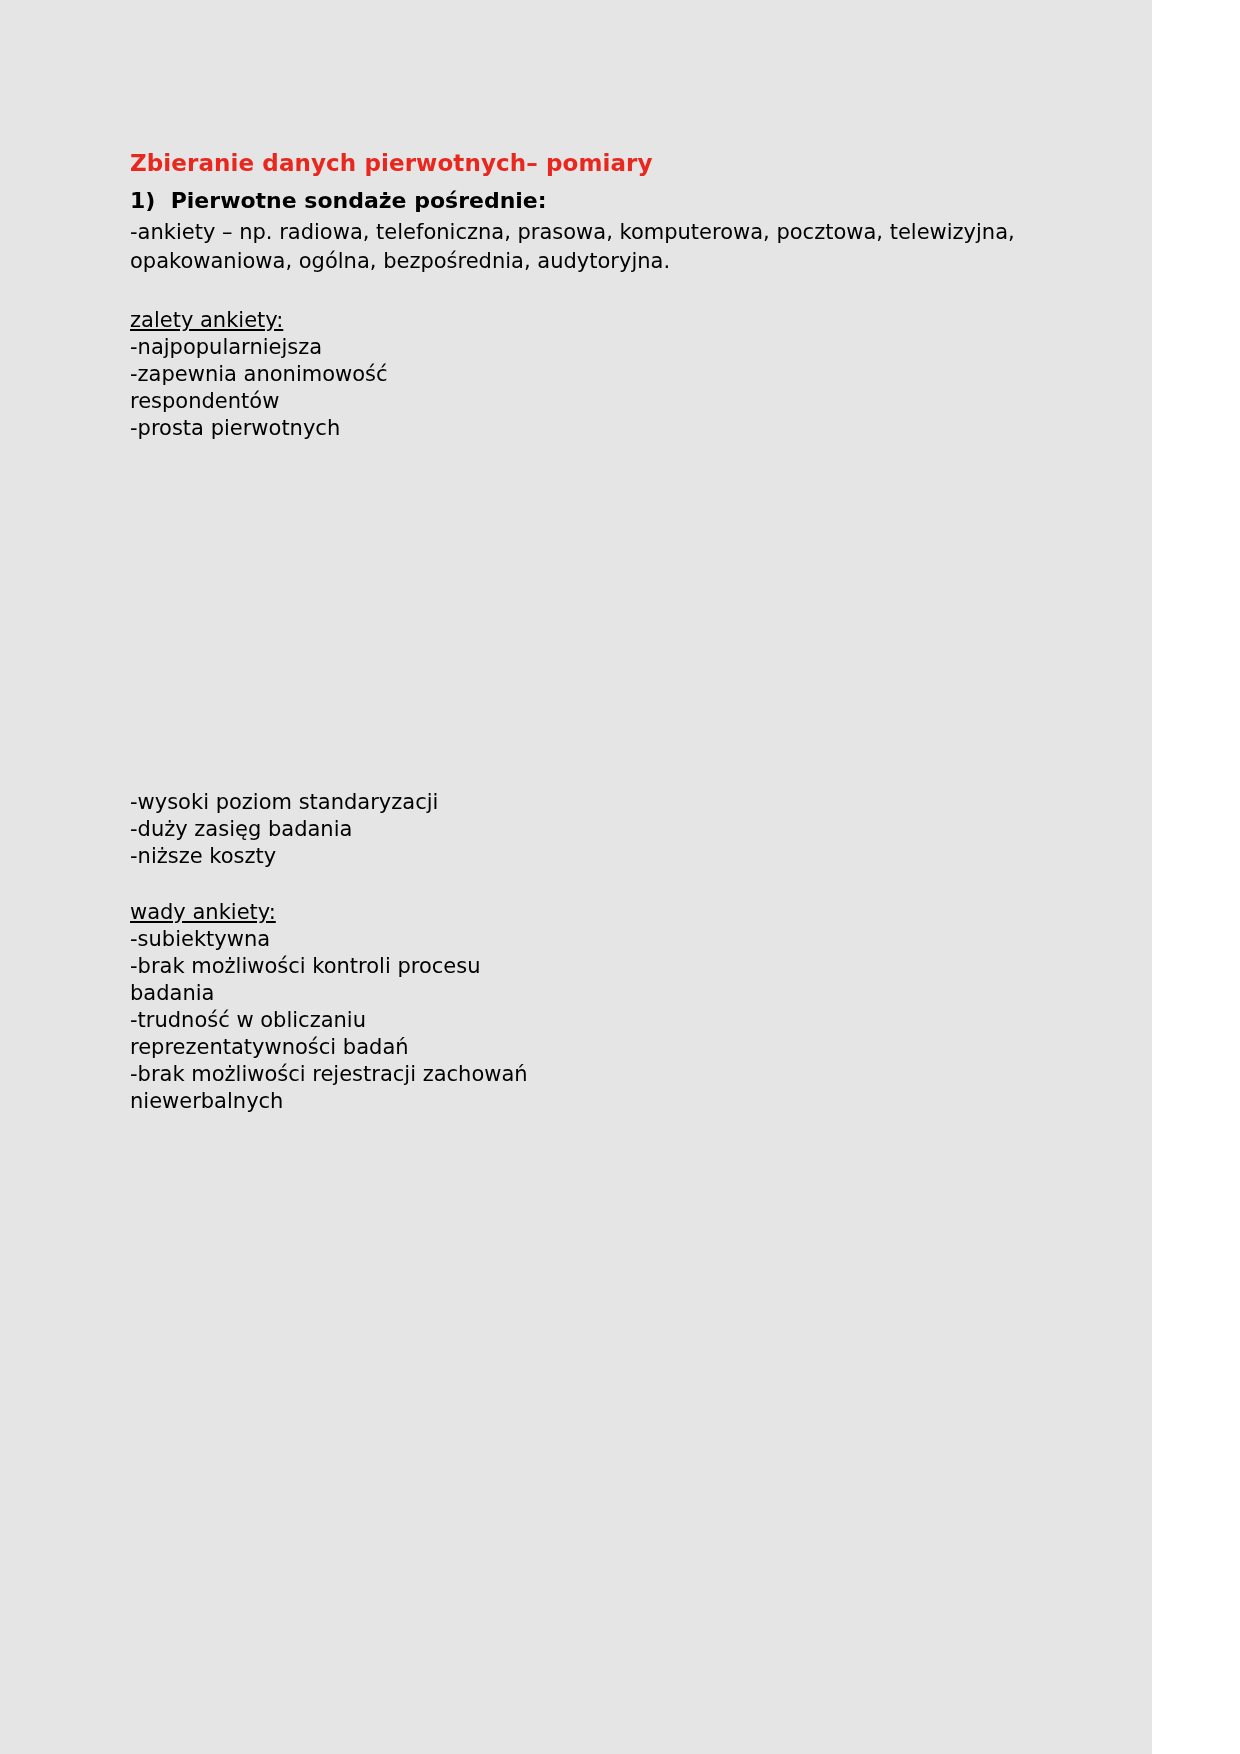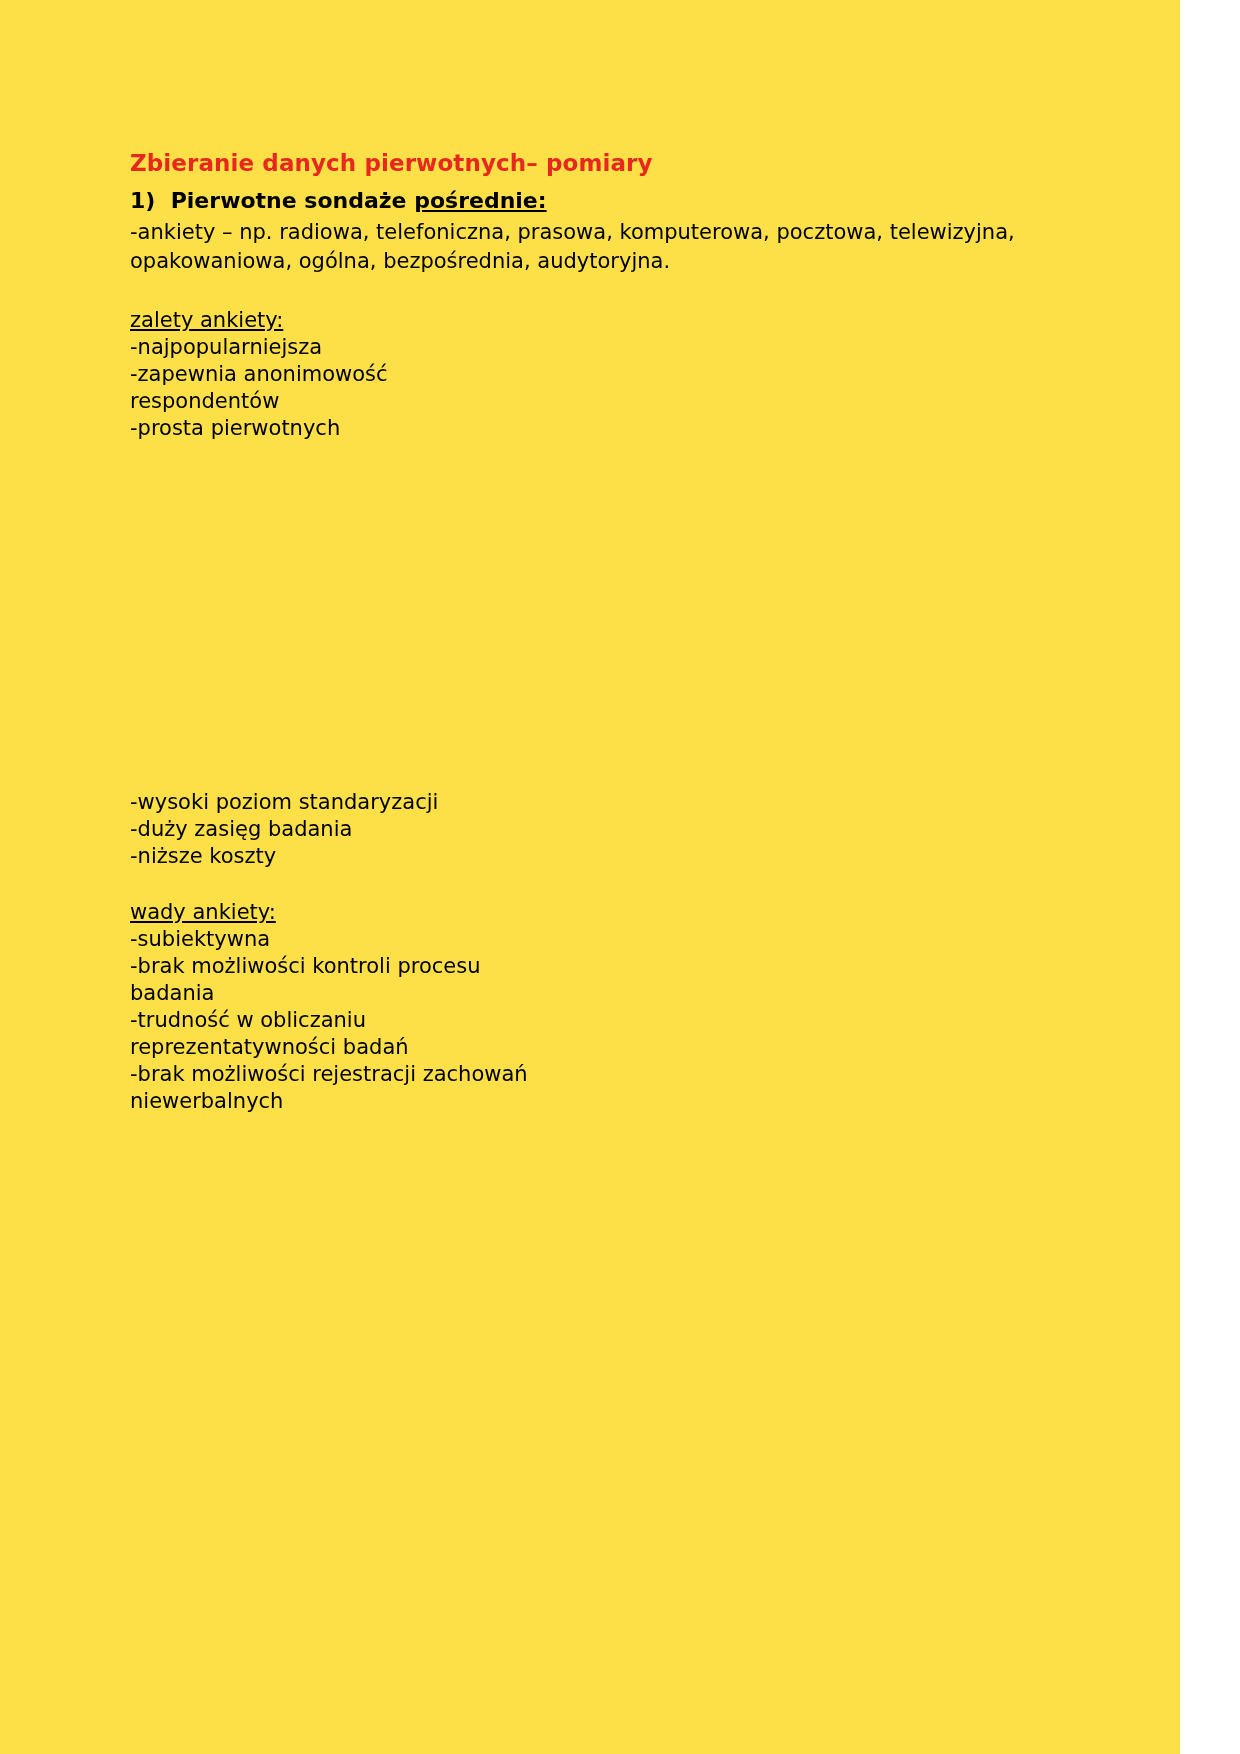--- a/index.html
+++ b/index.html
@@ -14,22 +14,21 @@
     color: #000000;
     position: relative;
     overflow: hidden;
   }
   .page {
     position: absolute;
     left: 0;
     top: 0;
     width: 1152px;
     height: 1754px;
-    background: #fde047;
-    padding-left: 28px;
+    background: #e5e5e5;
   }
   .content {
     position: absolute;
     left: 130px;
     top: 148px;
     width: 980px;
   }
   .doc-title {
     color: #e8281e;
     font-weight: bold;
@@ -41,21 +40,20 @@
   .section-heading {
     font-weight: bold;
     font-size: 22px;
     line-height: 30px;
     margin: 0 0 2px 0;
   }
   .section-heading .num {
     font-weight: bold;
   }
   .u {
-    text-decoration: underline;
     text-underline-offset: 2px;
   }
   .para {
     font-size: 21px;
     line-height: 29px;
     margin: 0;
   }
   .para .bold {
     font-weight: normal;
   }

